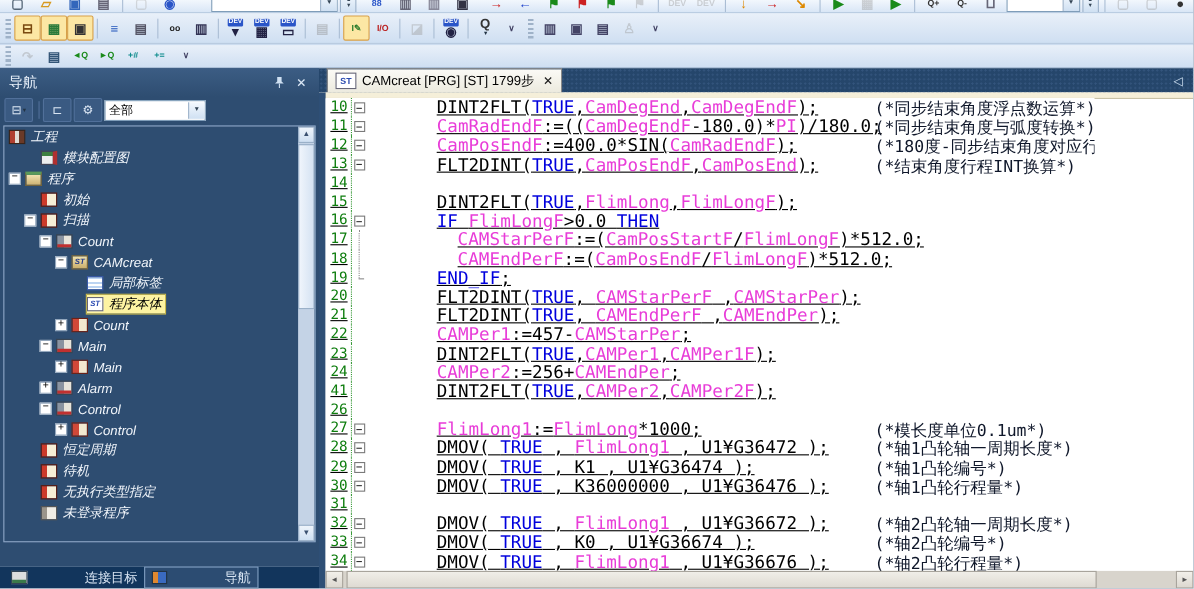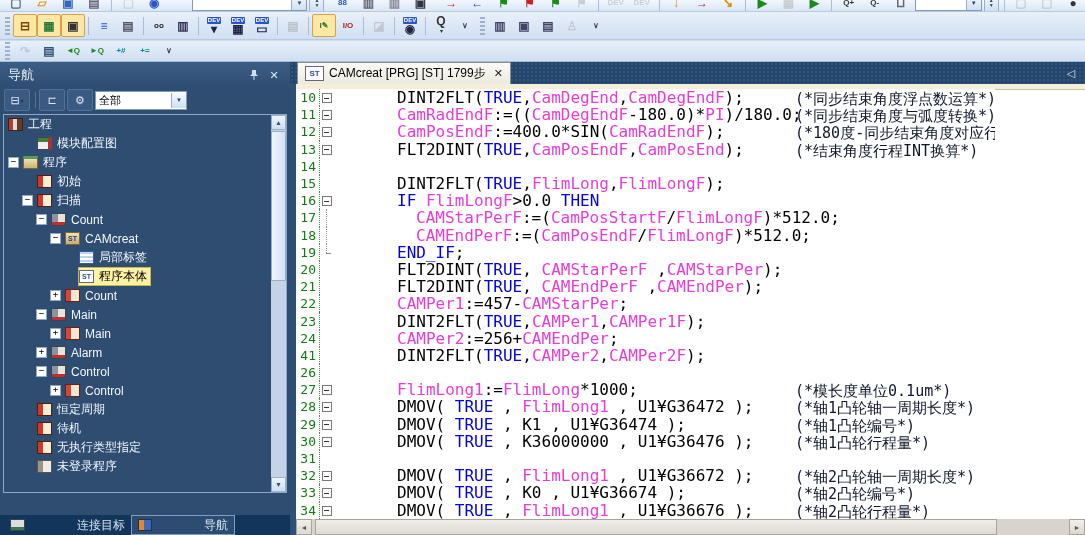--- a/index.html
+++ b/index.html
@@ -43,21 +43,21 @@
             font-size:13px;background:linear-gradient(#3c5d84,#2e4d71);}
   #nav-head .sp{flex:1;}
   .headbtn{width:16px;height:16px;display:flex;align-items:center;justify-content:center;
            color:#dce8f6;font-size:11px;margin-left:4px;}
   #nav-tools{height:24px;display:flex;align-items:center;padding-left:4px;}
   .nbtn{width:24px;height:20px;display:flex;align-items:center;justify-content:center;
         color:#d8e4f2;font-size:11px;border:1px solid #51709a;border-radius:2px;
         margin-right:2px;background:#3a5a82;}
   .nsep{width:1px;height:16px;background:#51709a;margin:0 3px;}
   #nav-tree{position:absolute;left:3px;right:3px;top:52px;bottom:22px;
-            border:1px solid #8fa8c8;background:#2e4d71;overflow:hidden;}
+            border:1px solid #8fa8c8;background:#2e4d71;overflow:hidden;font-style:italic;}
   .trow{display:flex;align-items:center;height:19px;color:#f2f6fb;font-size:12px;
         white-space:nowrap;}
   .ebox{width:9px;height:9px;background:#fff;border:1px solid #93a7bd;color:#000;
         font-size:9px;line-height:7px;text-align:center;margin-right:4px;flex:none;
         font-family:"DejaVu Sans Mono",monospace;}
   .espc{width:15px;flex:none;}
   .ic{width:15px;height:13px;margin-right:5px;flex:none;display:flex;align-items:center;
       justify-content:center;font-size:7px;font-weight:bold;box-sizing:border-box;}
   .tsel{display:flex;align-items:center;padding:0 3px 0 0;}
   .trow.selected .tsel{background:#fdf3a2;outline:1px solid #c8b84a;color:#000;}
@@ -98,21 +98,21 @@
         padding:0 7px;font-size:12px;color:#000;white-space:nowrap;}
   .tab-st-icon{width:17px;height:13px;background:#fff;border:1px solid #667;color:#2a4ab0;
         font-size:8px;font-weight:bold;display:flex;align-items:center;justify-content:center;
         margin-right:5px;}
   #tab-close{margin-left:8px;font-size:11px;color:#222;}
   #tabscroll-left{margin-left:auto;margin-right:6px;margin-bottom:3px;width:16px;height:16px;
         color:#cfe0f2;font-size:11px;display:flex;align-items:center;justify-content:center;}
   #creamline{position:absolute;left:0;top:22px;width:795px;height:5px;background:#f5efd9;
         border-bottom:1px solid #c8c2a8;}
   #bluestrip{position:absolute;left:0;top:22px;width:6px;bottom:0;background:#2e4f76;}
-  #code{position:absolute;left:6px;top:27px;width:699px;height:430px;background:#fff;overflow:hidden;}
+  #code{position:absolute;left:6px;top:27px;width:699px;height:430px;background:#fff;overflow:hidden;text-decoration:underline;}
   .cline{display:flex;align-items:center;height:17.2px;position:relative;}
   .lnum{width:24px;flex:none;text-align:right;padding-right:3px;color:#0e7d0e;
         font:13px "DejaVu Sans Mono",monospace;border-right:1px dotted #3a9a3a;height:100%;
         display:flex;align-items:center;justify-content:flex-end;box-sizing:border-box;}
   .fold{width:14px;flex:none;height:100%;position:relative;}
   .fold-box::after{content:"";position:absolute;left:2px;top:4px;width:8px;height:8px;
         border:1px solid #7a7a7a;background:#fff;}
   .fold-box::before{content:"";position:absolute;left:4px;top:8.5px;width:5px;height:1px;
         background:#333;z-index:1;}
   .fold-line::after{content:"";position:absolute;left:6px;top:0;bottom:0;border-left:1px dotted #8a8a8a;}

